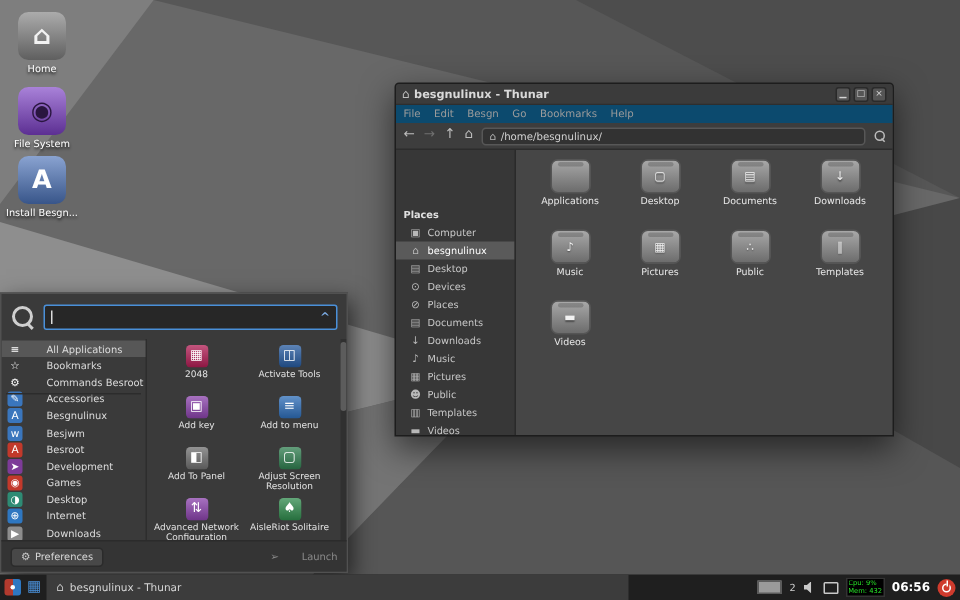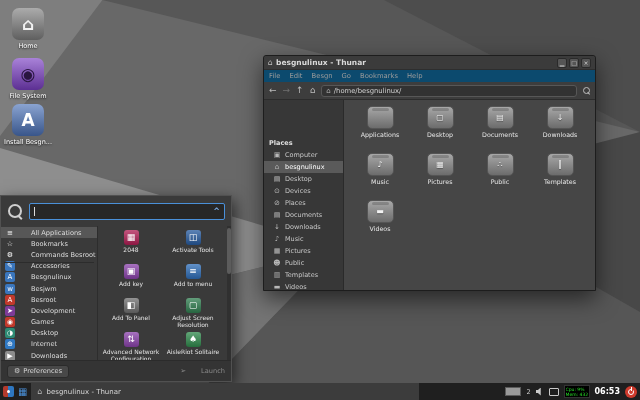--- a/index.html
+++ b/index.html
@@ -478,16 +478,16 @@
   </div>
   <div class="tray">
     <span class="pager"></span>
     <span class="wsnum">2</span>
     <span class="speaker"></span>
     <span class="display"></span>
     <div class="cpubox">
       <div>Cpu: 9%</div>
       <div>Mem: 432</div>
     </div>
-    <span class="clock">06:53</span>
+    <span class="clock">06:56</span>
     <span class="powerbtn"></span>
   </div>
 </div>
 
 </body></html>

